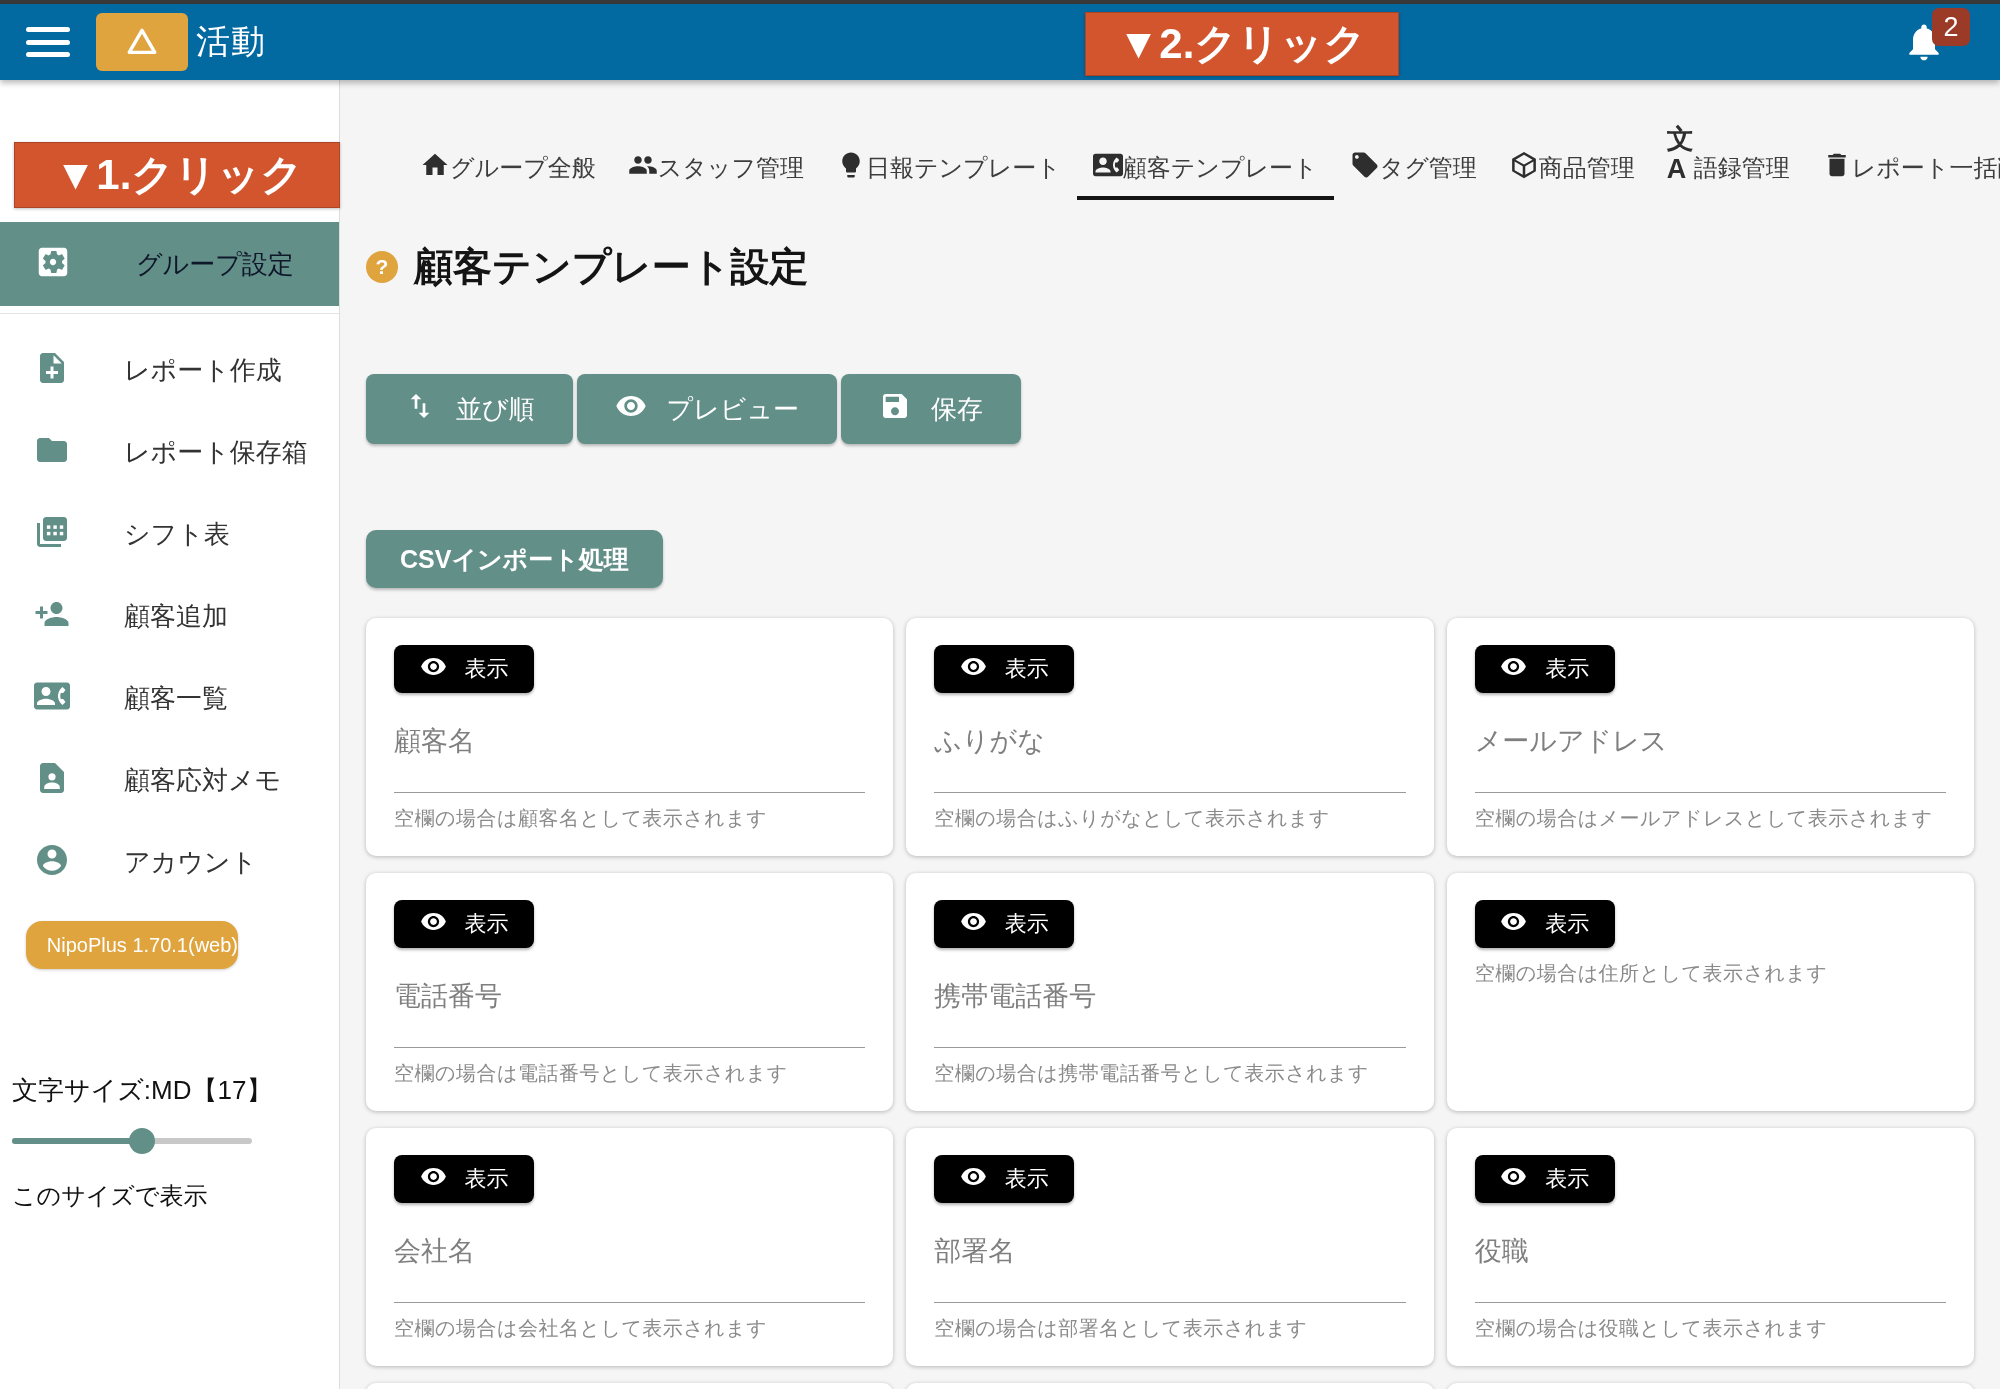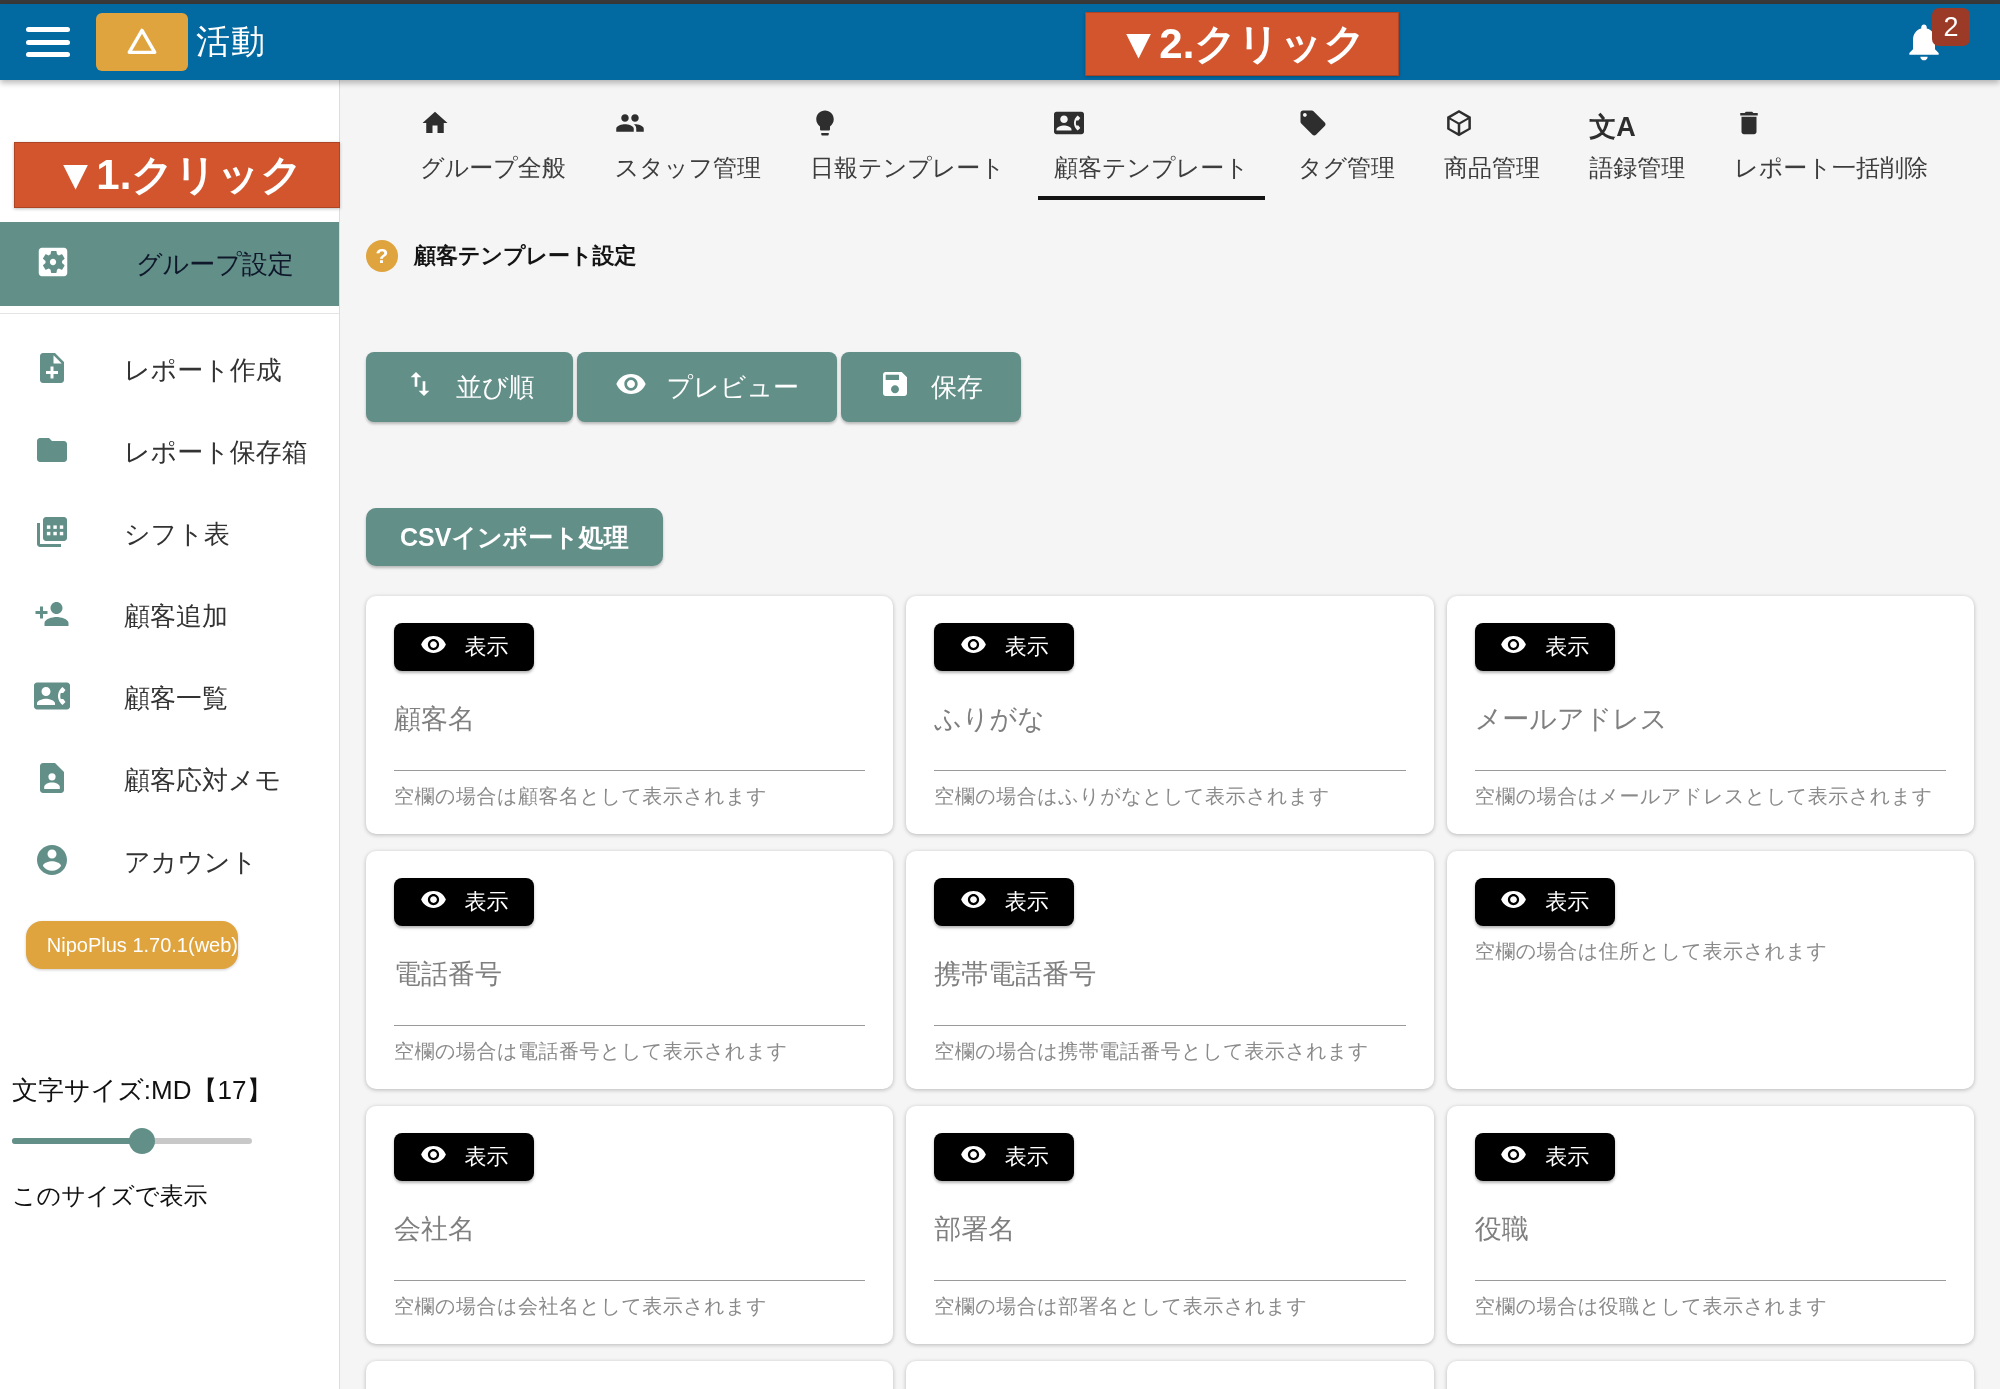--- a/index.html
+++ b/index.html
@@ -43,31 +43,31 @@
     font-family:inherit; box-shadow:0 1px 3px rgba(0,0,0,.2);text-align:right; }
   .fontsize-label { margin:104px 0 0 12px; font-size:26px; color:#111; }
   .slider { position:relative; margin:20px 0 0 12px; width:240px; height:26px; cursor:pointer; }
   .slider .track { position:absolute; top:10px; left:0; right:0; height:6px; background:#c8c8c8; border-radius:3px; }
   .slider .fill { position:absolute; top:10px; left:0; height:6px; background:#628f88; border-radius:3px; }
   .slider .thumb { position:absolute; top:0; width:26px; height:26px; border-radius:50%;
     background:#628f88; transform:translateX(-50%); }
   .size-preview { margin:26px 0 0 12px; font-size:24px; color:#111; }
   
   .tabbar { display:flex; justify-content:space-between; align-items:flex-end; padding:0 56px 0 64px; height:120px; }
-  .tab { display:flex; flex-direction:column; align-items:flex-start; padding:0 16px 12px;
+  .tab { display:flex; align-items:flex-end; padding:0 16px 12px;
     border-bottom:4px solid transparent; cursor:pointer; }
   .tab svg { width:30px; height:30px; fill:#2e2e2e; }
   .tab .tab-label { margin-top:10px; font-size:24px; color:#3d3d3d; white-space:nowrap; }
   .tab.active { border-bottom-color:#141414; }
   .tab .glyph-icon { font-size:27px; font-weight:700; color:#2e2e2e; line-height:30px; }
   
   .page-head { display:flex; align-items:center; margin:40px 0 0 26px; }
   .help-icon { width:32px; height:32px; border-radius:50%; background:#dfa43e; color:#fff;
     font-size:21px; font-weight:700; display:flex; align-items:center; justify-content:center; cursor:pointer; }
-  .page-title { margin-left:16px; font-size:22px; font-weight:700; color:#141414; }
+  .page-title { margin-left:16px; font-size:39px; font-weight:700; color:#141414; }
   .toolbar { display:flex; gap:4px; margin:80px 0 0 26px; }
   .tbtn { height:70px; padding:0 38px; background:#628f88; color:#fff; border:none; border-radius:8px;
     display:flex; align-items:center; gap:20px; font-size:26px; cursor:pointer; font-family:inherit;
     box-shadow:0 2px 3px rgba(0,0,0,.25); }
   .tbtn svg { width:32px; height:32px; fill:#fff; }
   .csv-btn { margin:86px 0 0 26px; height:58px; padding:0 34px; background:#628f88; color:#fff;
     border:none; border-radius:10px; font-size:25px; font-weight:600; cursor:pointer; font-family:inherit;
     box-shadow:0 2px 3px rgba(0,0,0,.25); }
   
   .grid { margin:30px 26px 0 26px; display:grid; grid-template-columns:repeat(3,1fr);

